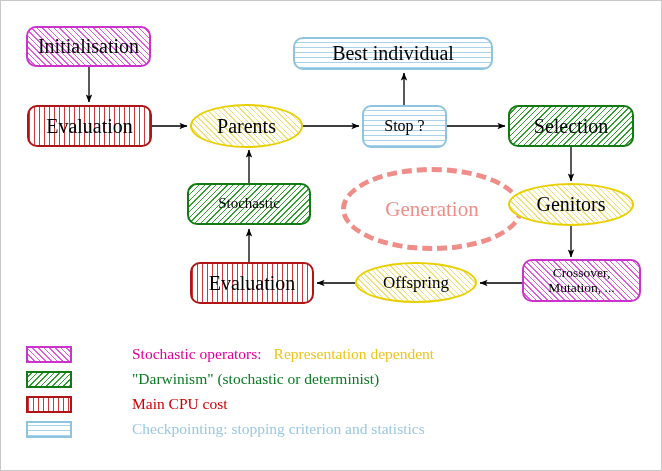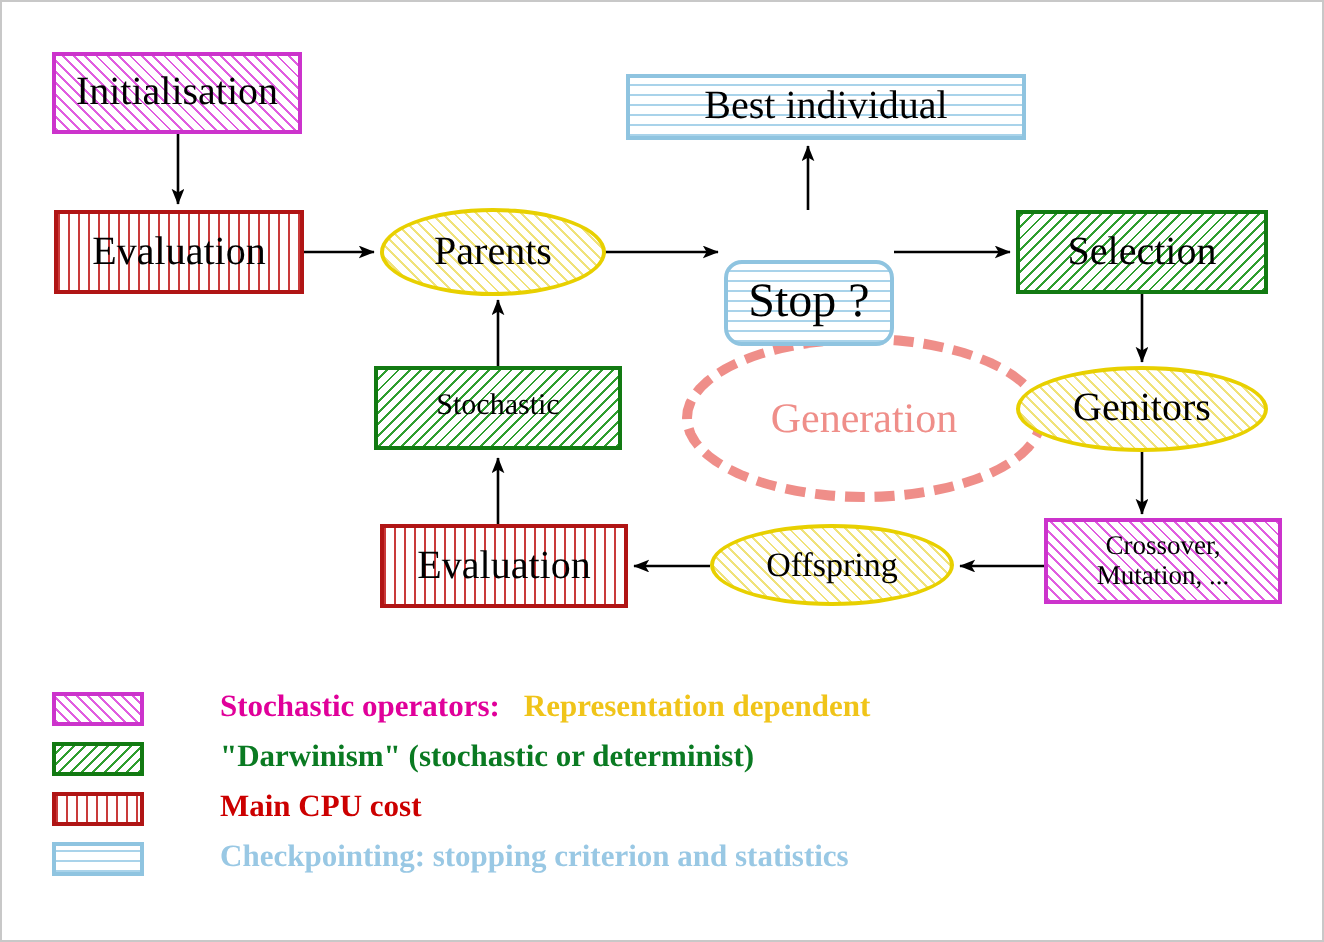--- a/index.html
+++ b/index.html
@@ -22,20 +22,21 @@
   .node {
     position: absolute;
     display: flex;
     align-items: center;
     justify-content: center;
     text-align: center;
     box-sizing: border-box;
     color: #000000;
     line-height: 1.05;
     z-index: 3;
+    border-radius: 10px;
   }
   .node .lbl { position: relative; z-index: 4; }
 
   .box { border-width: 2px; border-style: solid; }
   .ellipse { border-width: 2px; border-style: solid; border-radius: 50%; }
   .rounded { border-radius: 9px; }
 
   
   
   .fill-magenta {
@@ -104,23 +105,23 @@
   }
   .swatch {
     width: 46px;
     height: 17px;
     border-width: 2px;
     border-style: solid;
     box-sizing: border-box;
     flex: 0 0 auto;
   }
   .legend-text {
-    margin-left: 38px;
+    margin-left: 60px;
     font-size: 15.5px;
-    font-weight: bold;
+    font-weight: normal;
     white-space: nowrap;
   }
   .legend-text .seg2 { margin-left: 12px; }
 
   .t-magenta { color: #e0009a; }
   .t-gold    { color: #f0c419; }
   .t-green   { color: #0a7a22; }
   .t-red     { color: #cc0000; }
   .t-blue    { color: #99c8e4; }
 </style>
@@ -166,25 +167,25 @@
   </div>
 
   <div class="node box fill-red" style="left:26px; top:104px; width:125px; height:42px; font-size:20px;">
     <span class="lbl">Evaluation</span>
   </div>
 
   <div class="node ellipse fill-yellow" style="left:189px; top:103px; width:113px; height:44px; font-size:20px;">
     <span class="lbl">Parents</span>
   </div>
 
-  <div class="node box rounded fill-blue" style="left:361px; top:104px; width:85px; height:43px; font-size:24px;margin-top:25px;">
+  <div class="node box rounded fill-blue" style="left:361px; top:104px; width:85px; height:43px; font-size:16px;">
     <span class="lbl">Stop ?</span>
   </div>
 
-  <div class="node box fill-blue" style="left:292px; top:36px; width:200px; height:33px; font-size:20px;margin-left:20px;">
+  <div class="node box fill-blue" style="left:292px; top:36px; width:200px; height:33px; font-size:20px;">
     <span class="lbl">Best individual</span>
   </div>
 
   <div class="node box fill-green" style="left:507px; top:104px; width:126px; height:42px; font-size:20px;">
     <span class="lbl">Selection</span>
   </div>
 
   <div class="node ellipse fill-yellow" style="left:507px; top:182px; width:126px; height:43px; font-size:20px;text-align:right;">
     <span class="lbl">Genitors</span>
   </div>

